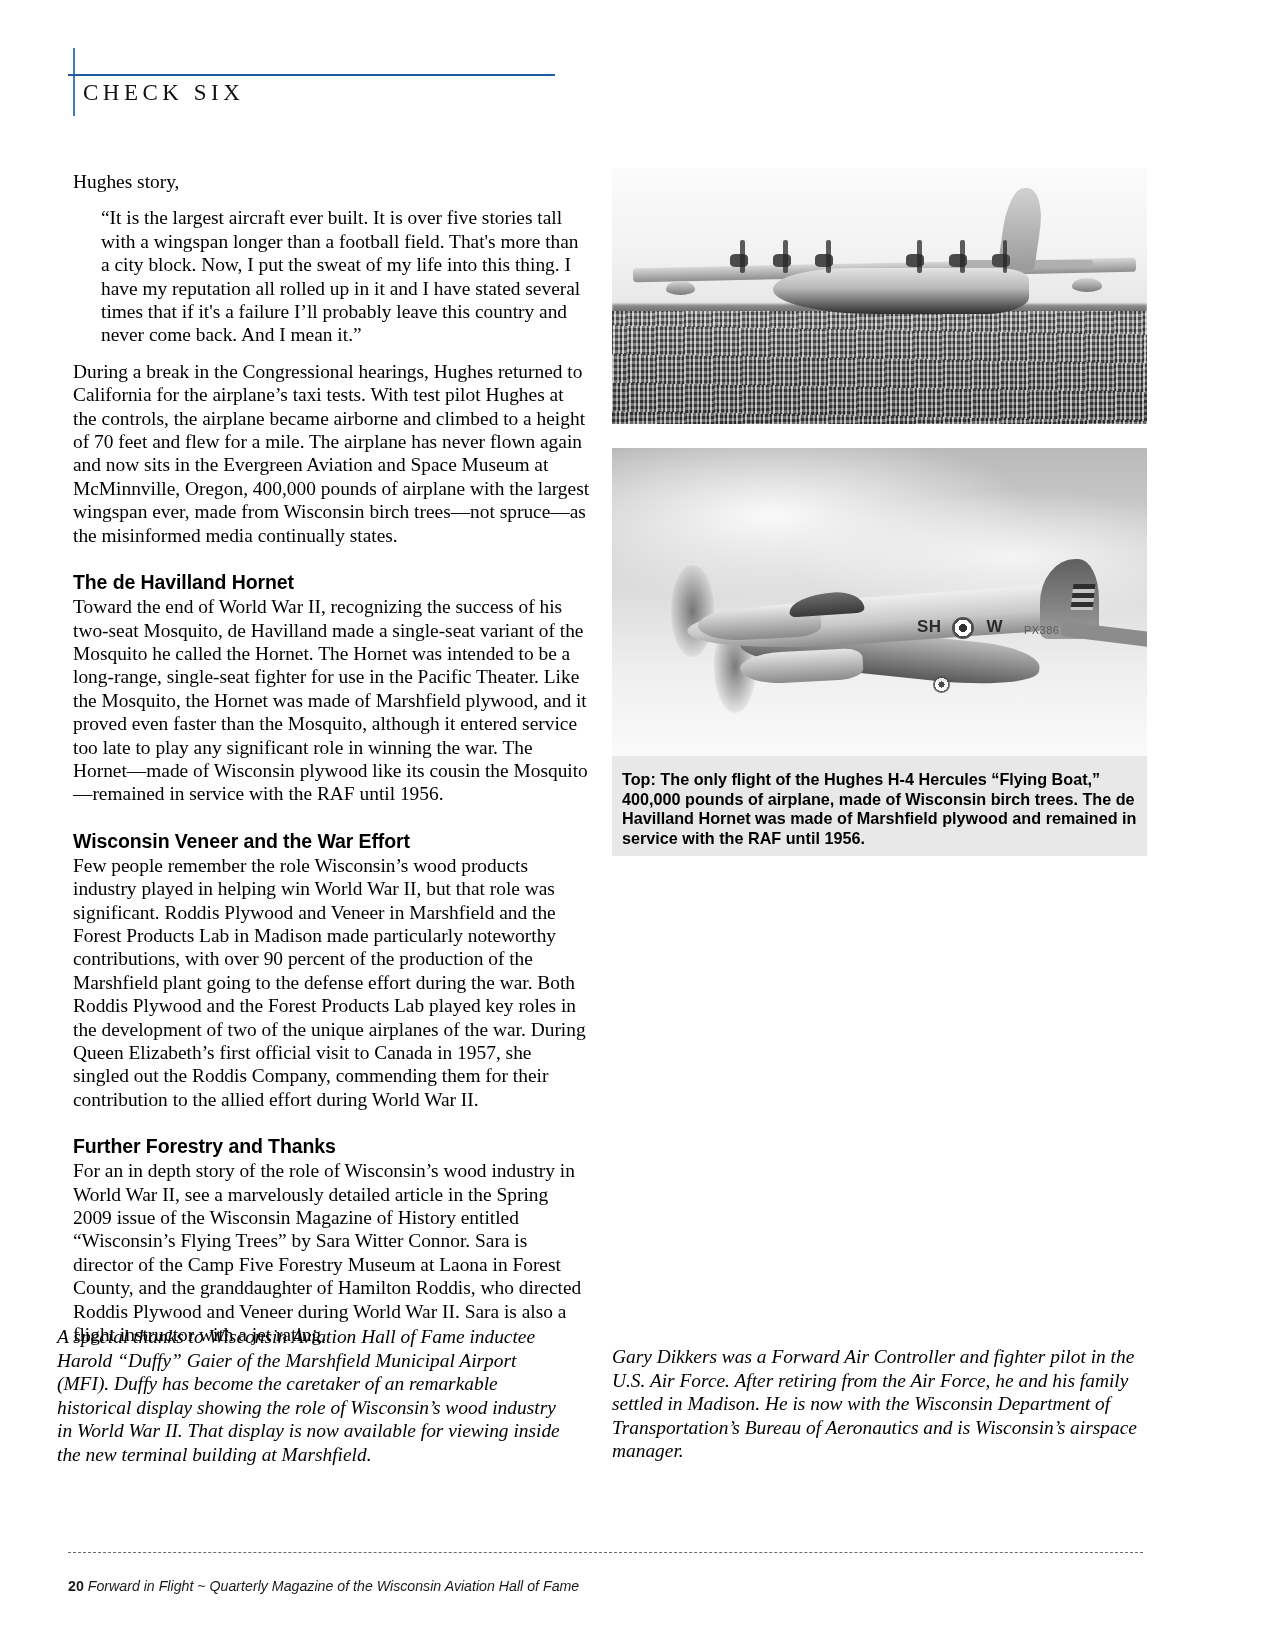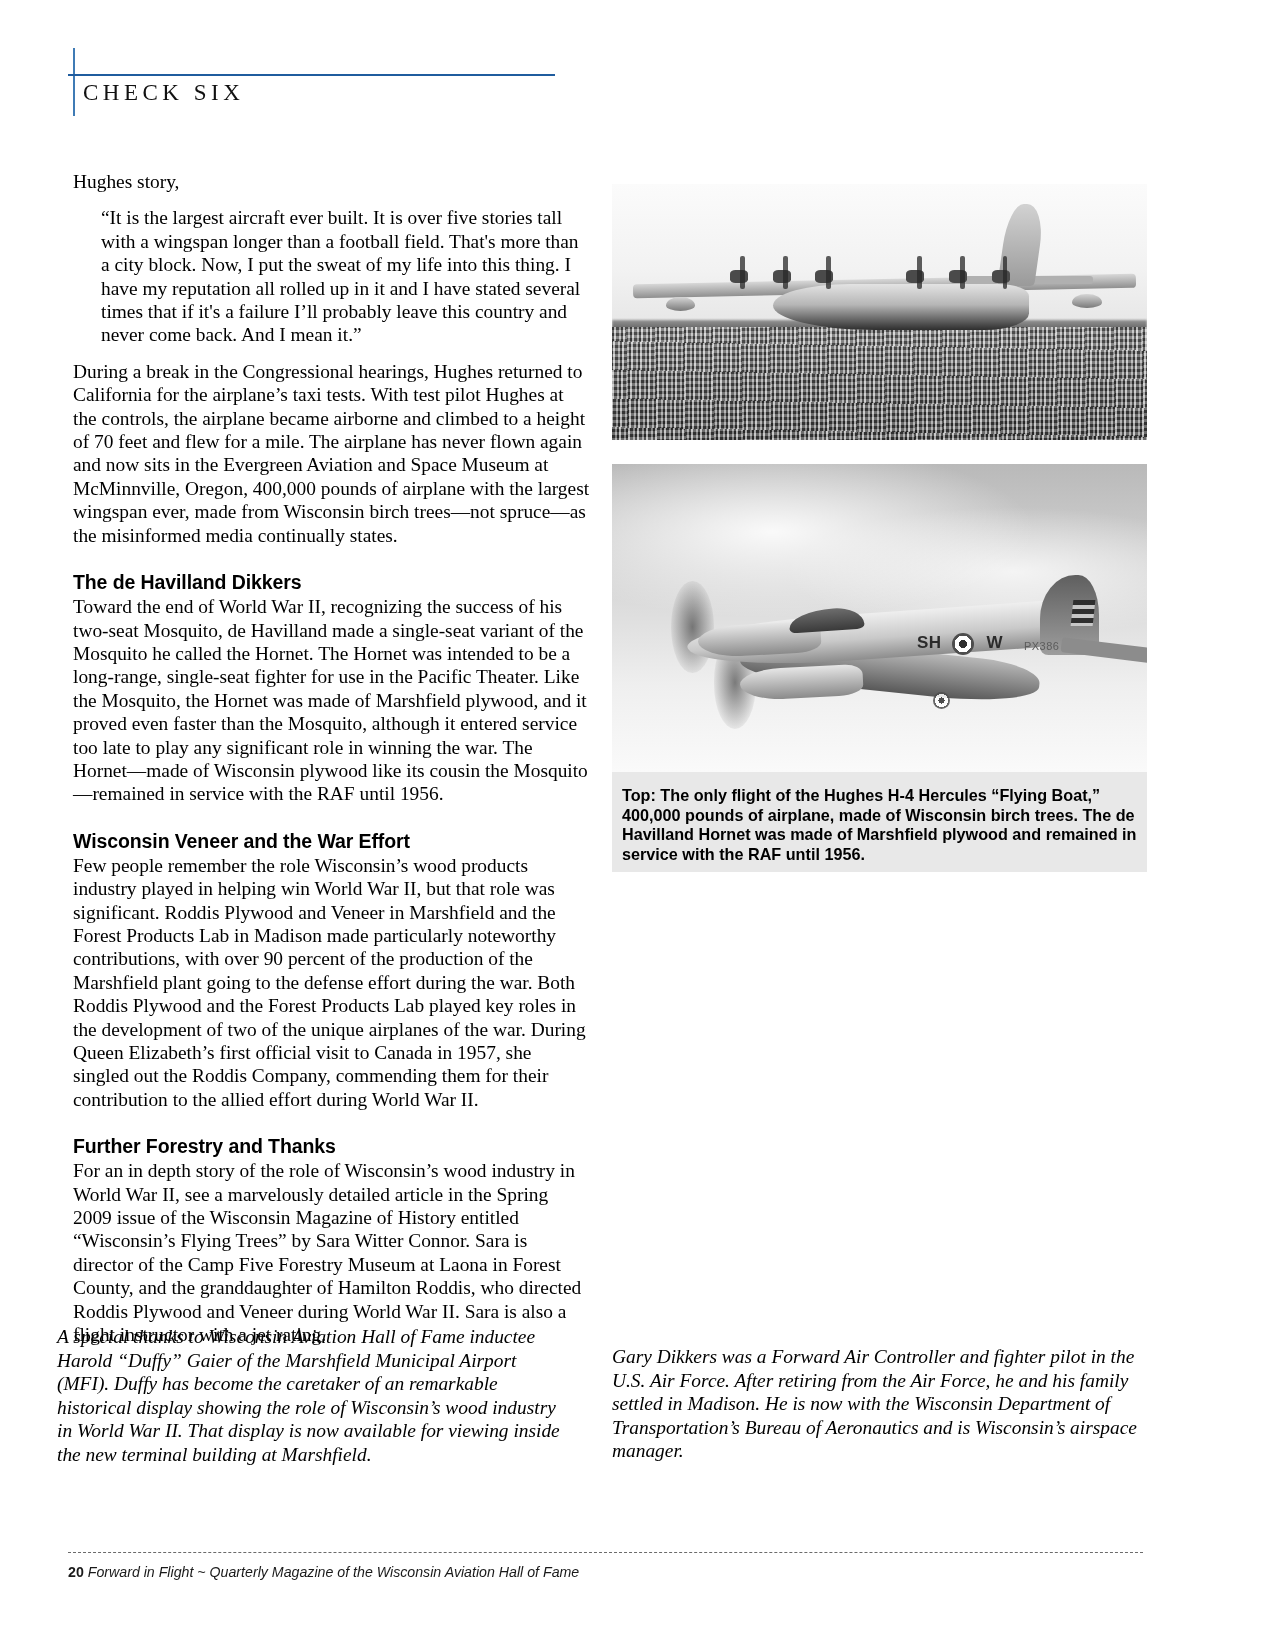--- a/index.html
+++ b/index.html
@@ -57,21 +57,21 @@
   
   .col-left {
     position: absolute;
     left: 73px;
     top: 170px;
     width: 518px;
   }
   .col-right {
     position: absolute;
     left: 612px;
-    top: 184px;
+    top: 168px;
     width: 535px;
   }
 
   p.body {
     margin: 0 0 13px 0;
     font-size: 19.4px;
     line-height: 23.4px;
     text-align: left;
     font-family: "Liberation Serif", serif;
   }
@@ -328,21 +328,21 @@
     left: 68px;
     top: 1552px;
     width: 1075px;
   }
   .footer .dashed {
     width: 100%;
     height: 0;
     border-top: 1.5px dashed #6b6b6b;
   }
   .footer .line {
-    margin-top: 11px;
+    margin-top: 25px;
     font-family: "Liberation Sans", sans-serif;
     font-size: 14.2px;
     font-style: italic;
     color: #1a1a1a;
     white-space: nowrap;
   }
   .footer .pagenum {
     font-weight: bold;
     font-style: normal;
   }
@@ -359,21 +359,21 @@
   </div>
 
   <div class="col-left">
 
     <p class="body">Hughes story,</p>
 
     <p class="quote">“It is the largest aircraft ever built. It is over five stories tall with a wingspan longer than a football field. That's more than a city block. Now, I put the sweat of my life into this thing. I have my reputation all rolled up in it and I have stated several times that if it's a failure I’ll probably leave this country and never come back. And I mean it.”</p>
 
     <p class="body">During a break in the Congressional hearings, Hughes returned to California for the airplane’s taxi tests. With test pilot Hughes at the controls, the airplane became airborne and climbed to a height of 70 feet and flew for a mile. The airplane has never flown again and now sits in the Evergreen Aviation and Space Museum at McMinnville, Oregon, 400,000 pounds of airplane with the largest wingspan ever, made from Wisconsin birch trees—not spruce—as the misinformed media continually states.</p>
 
-    <h2 class="section">The de Havilland Dikkers</h2>
+    <h2 class="section">The de Havilland Hornet</h2>
     <p class="body">Toward the end of World War II, recognizing the success of his two-seat Mosquito, de Havilland made a single-seat variant of the Mosquito he called the Hornet. The Hornet was intended to be a long-range, single-seat fighter for use in the Pacific Theater. Like the Mosquito, the Hornet was made of Marshfield plywood, and it proved even faster than the Mosquito, although it entered service too late to play any significant role in winning the war. The Hornet—made of Wisconsin plywood like its cousin the Mosquito—remained in service with the RAF until 1956.</p>
 
     <h2 class="section">Wisconsin Veneer and the War Effort</h2>
     <p class="body">Few people remember the role Wisconsin’s wood products industry played in helping win World War II, but that role was significant. Roddis Plywood and Veneer in Marshfield and the Forest Products Lab in Madison made particularly noteworthy contributions, with over 90 percent of the production of the Marshfield plant going to the defense effort during the war. Both Roddis Plywood and the Forest Products Lab played key roles in the development of two of the unique airplanes of the war. During Queen Elizabeth’s first official visit to Canada in 1957, she singled out the Roddis Company, commending them for their contribution to the allied effort during World War II.</p>
 
     <h2 class="section">Further Forestry and Thanks</h2>
     <p class="body">For an in depth story of the role of Wisconsin’s wood industry in World War II, see a marvelously detailed article in the Spring 2009 issue of the Wisconsin Magazine of History entitled “Wisconsin’s Flying Trees” by Sara Witter Connor. Sara is director of the Camp Five Forestry Museum at Laona in Forest County, and the granddaughter of Hamilton Roddis, who directed Roddis Plywood and Veneer during World War II. Sara is also a flight instructor with a jet rating.</p>
 
   </div>
 

